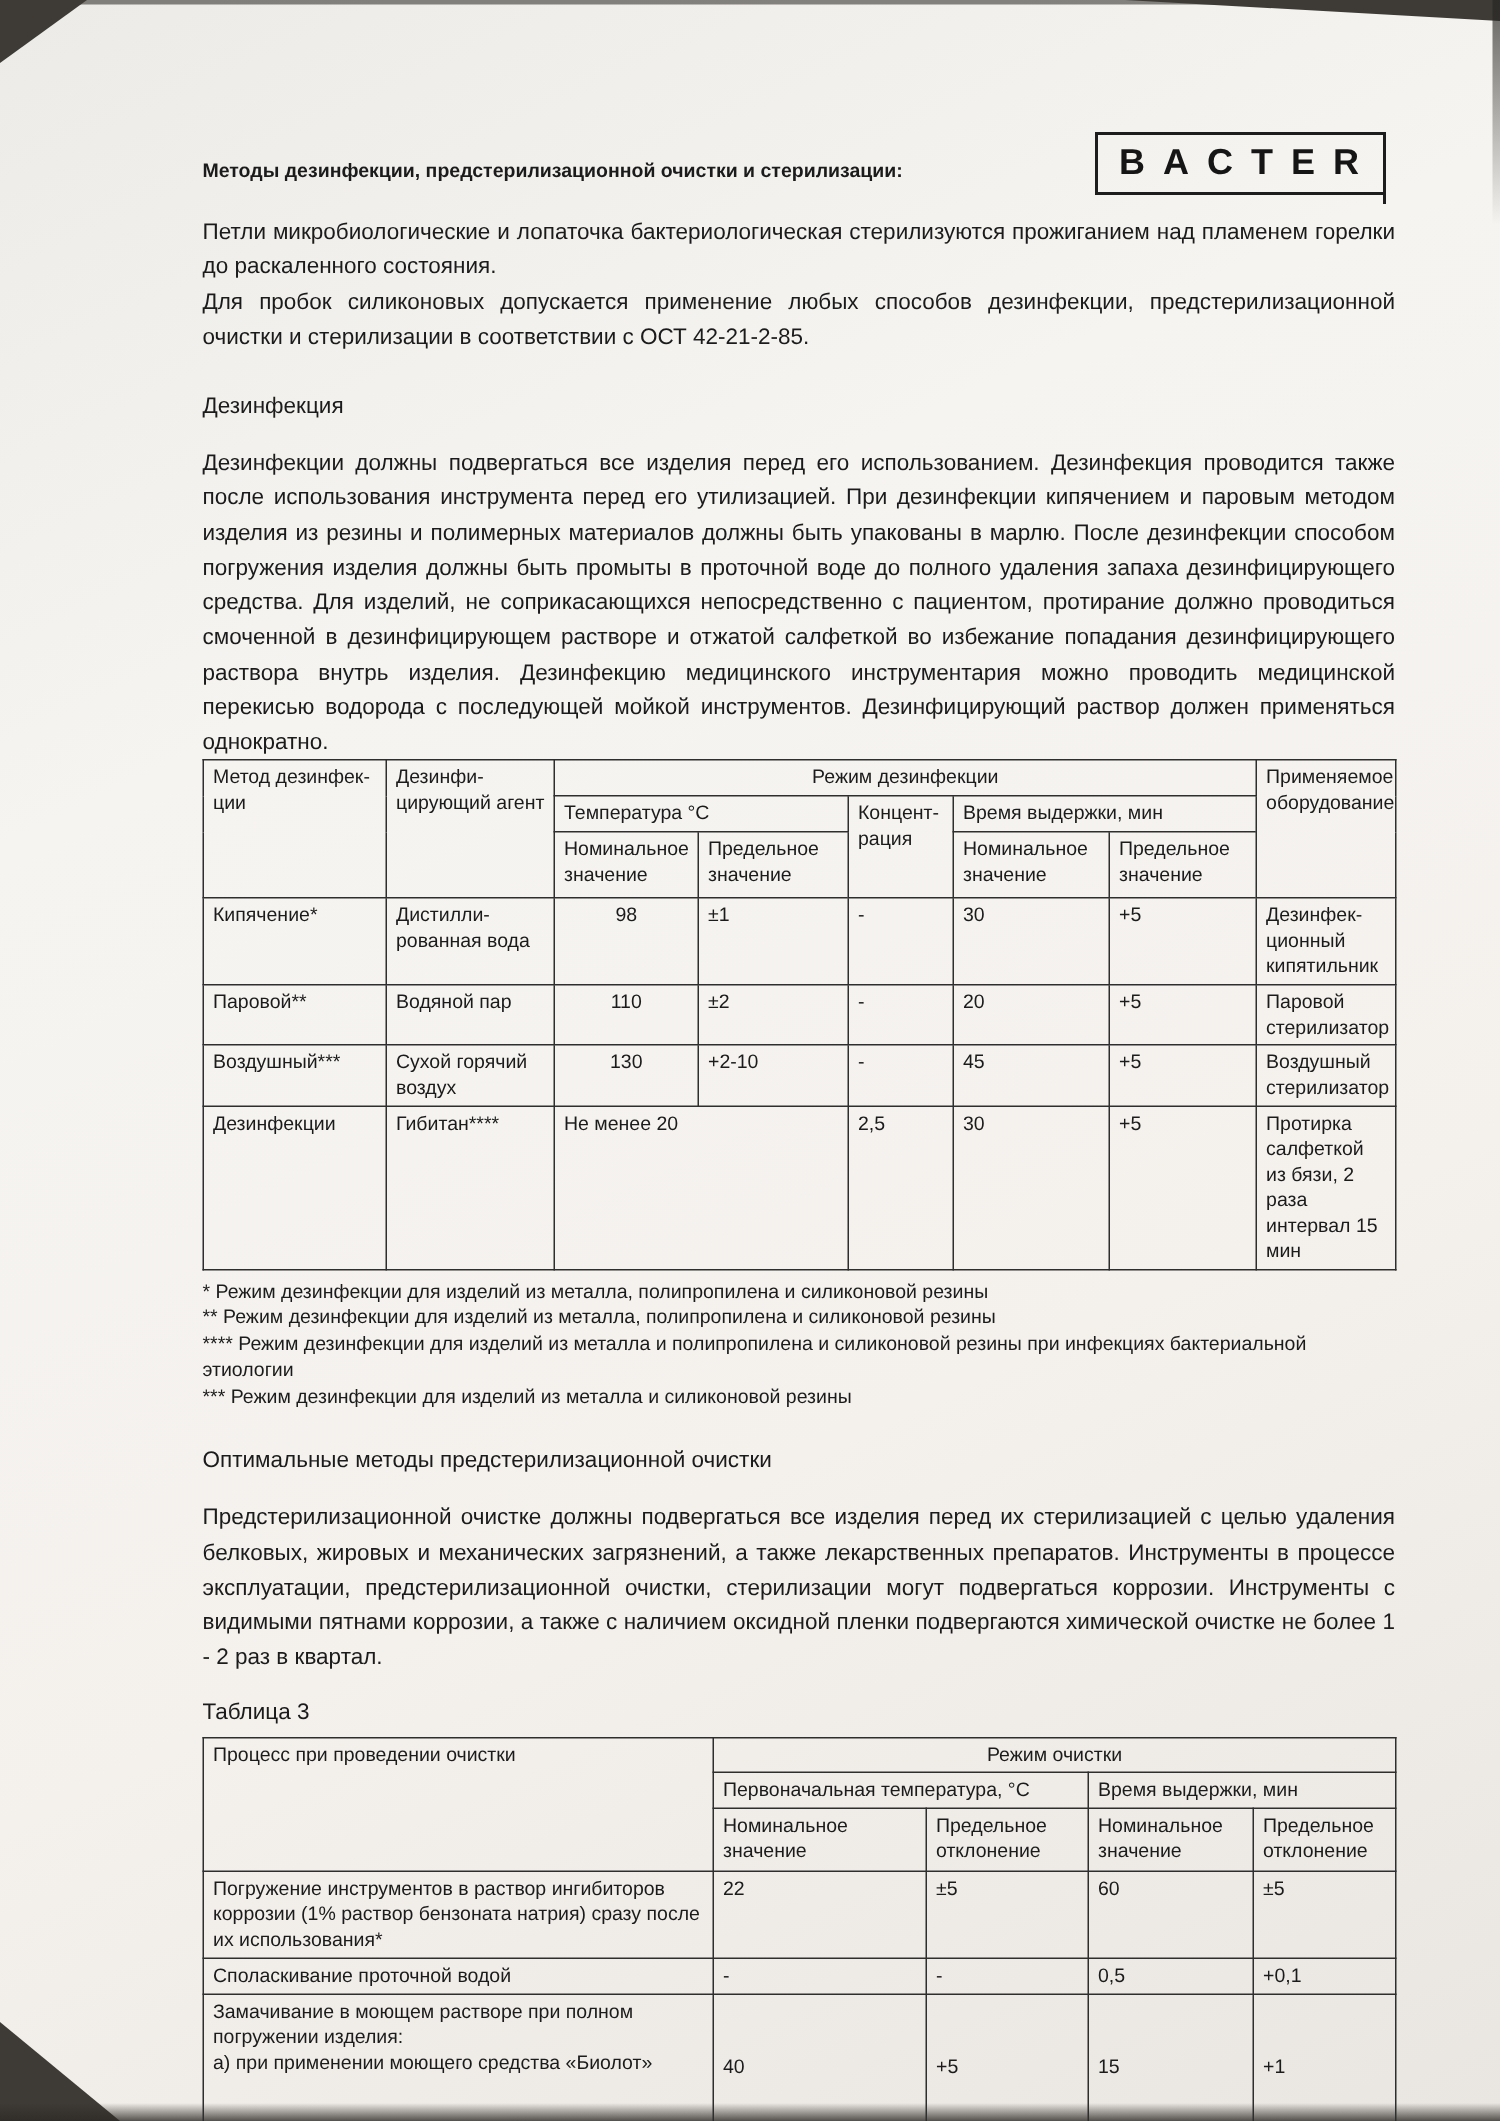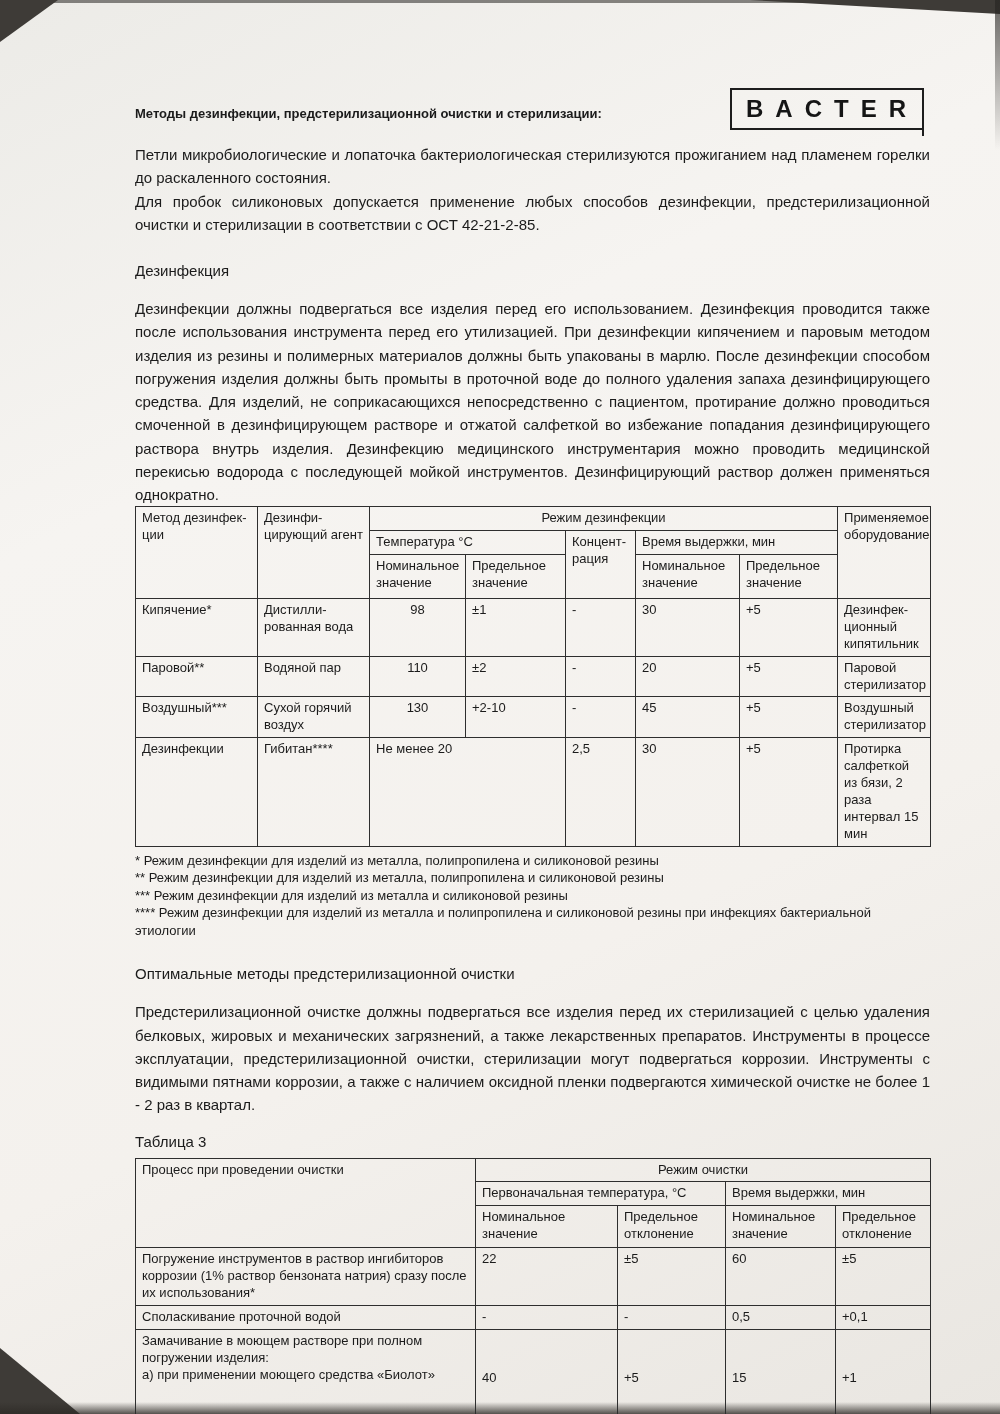--- a/index.html
+++ b/index.html
@@ -149,22 +149,22 @@
         <td>30</td>
         <td>+5</td>
         <td>Протирка салфеткой из бязи, 2 раза интервал 15 мин</td>
       </tr>
     </tbody>
       </table>
 
     <div class="footnotes">
       <div class="footnote">* Режим дезинфекции для изделий из металла, полипропилена и силиконовой резины</div>
       <div class="footnote">** Режим дезинфекции для изделий из металла, полипропилена и силиконовой резины</div>
+      <div class="footnote">**** Режим дезинфекции для изделий из металла и полипропилена и силиконовой резины  при инфекциях бактериальной этиологии</div>
       <div class="footnote">*** Режим дезинфекции для изделий из металла и силиконовой резины</div>
-      <div class="footnote">**** Режим дезинфекции для изделий из металла и полипропилена и силиконовой резины  при инфекциях бактериальной этиологии</div>
     </div>
 
     <div class="heading">Оптимальные методы предстерилизационной очистки</div>
 
     <p class="para body-para">Предстерилизационной очистке должны подвергаться все изделия перед их стерилизацией с целью удаления белковых, жировых и механических загрязнений, а также лекарственных препаратов. Инструменты в процессе эксплуатации, предстерилизационной очистки, стерилизации могут подвергаться коррозии. Инструменты с видимыми пятнами коррозии, а также с наличием оксидной пленки подвергаются химической очистке не более 1 - 2 раз в квартал.</p>
 
     <div class="table-caption">Таблица 3</div>
 
     <table>
       <colgroup>

